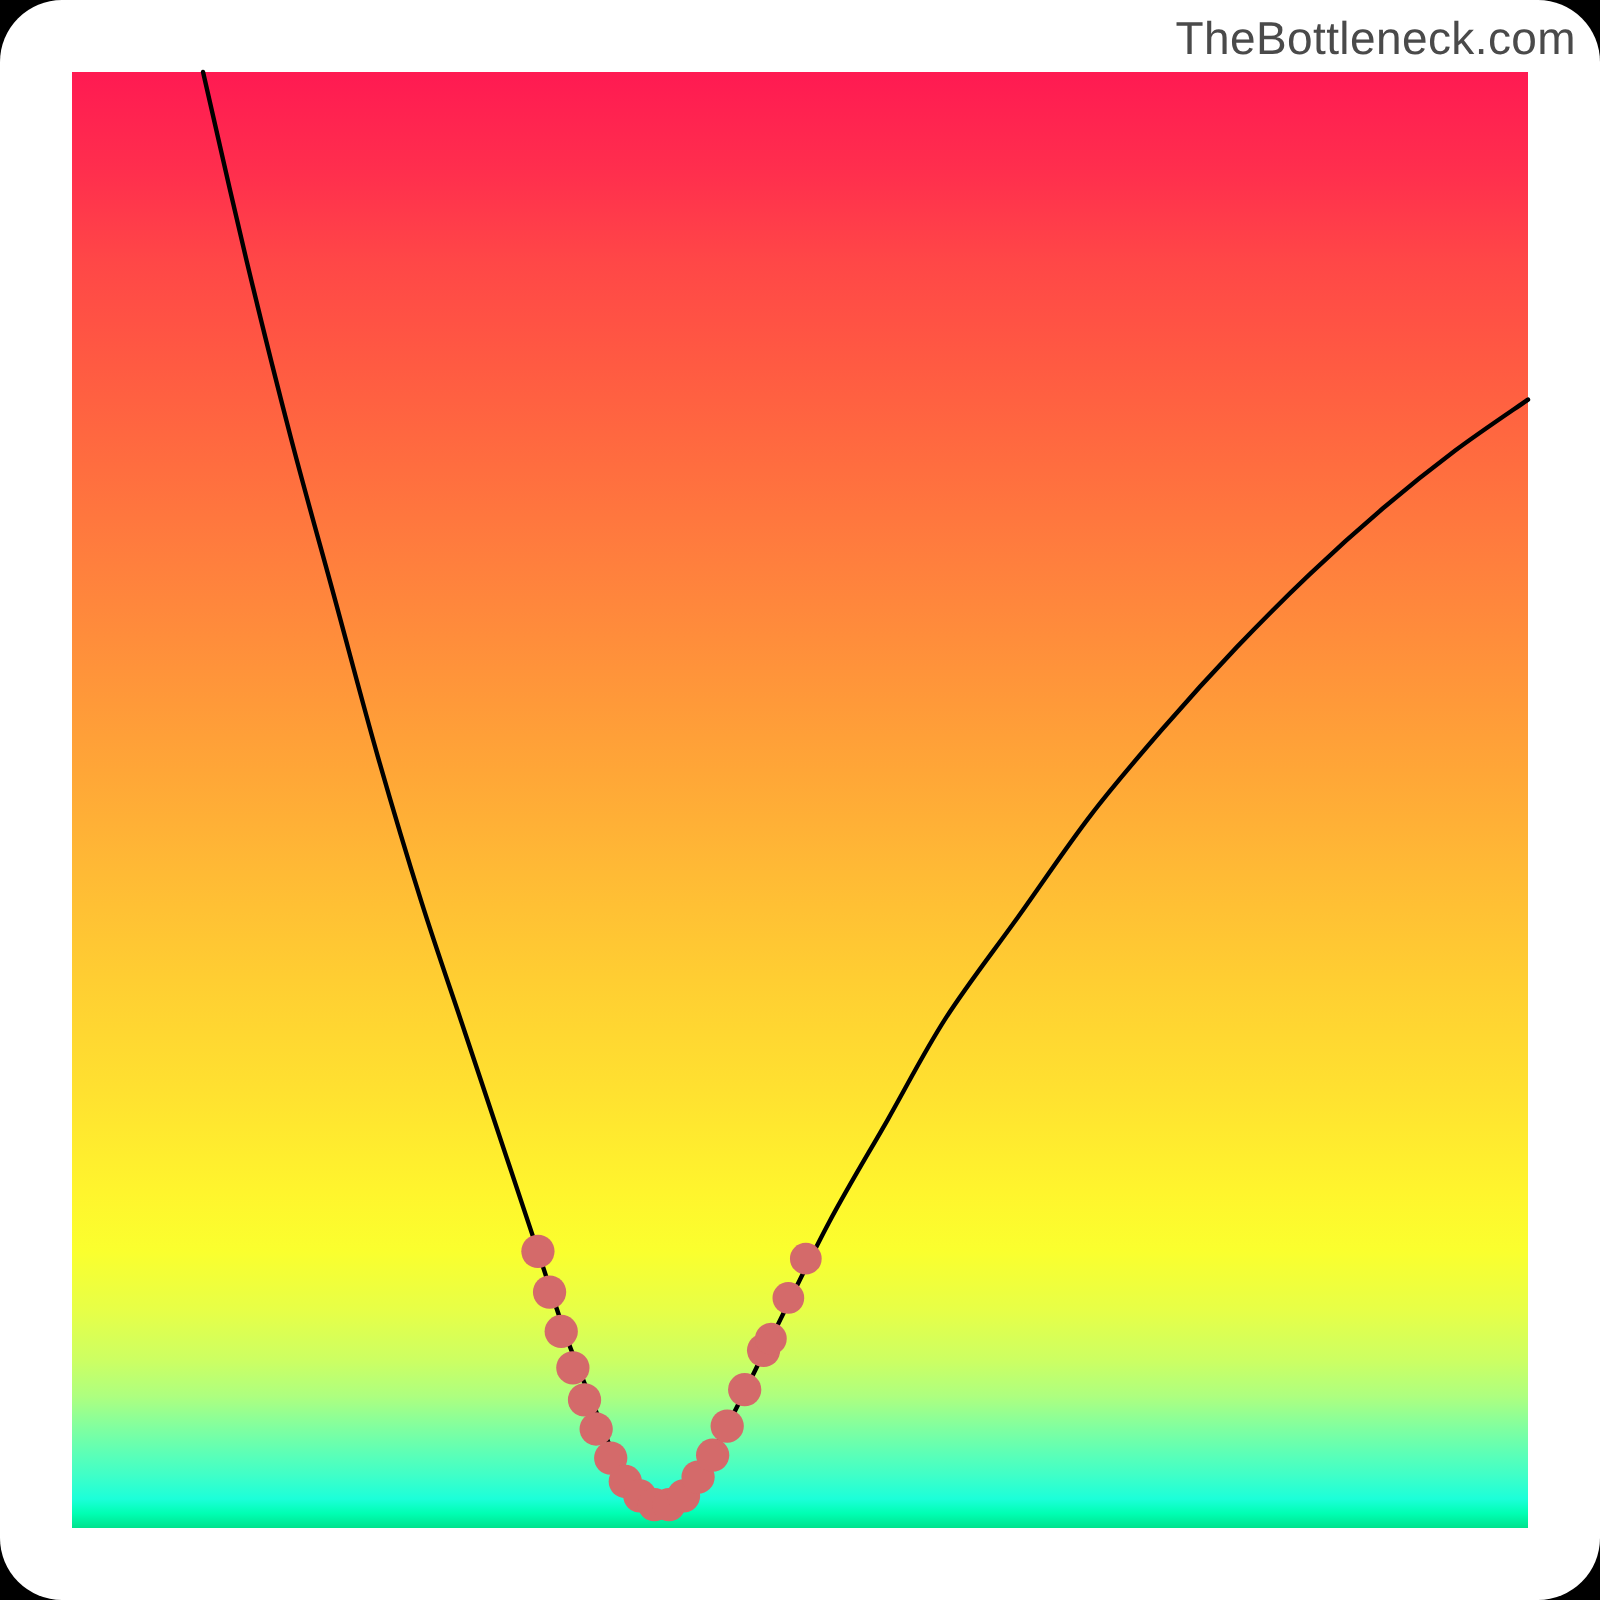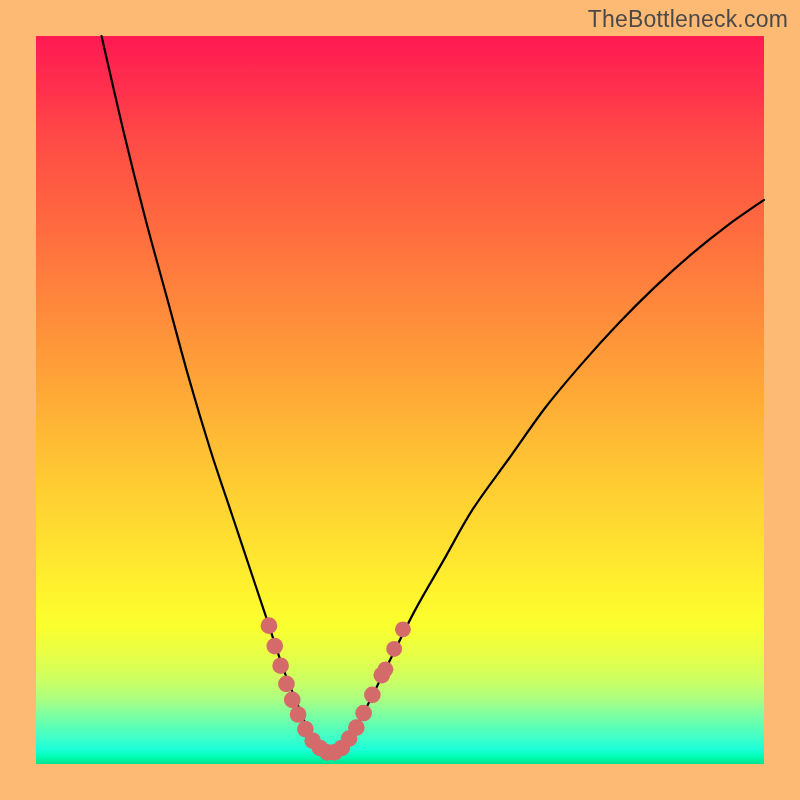--- a/index.html
+++ b/index.html
@@ -10,21 +10,22 @@
     background: #000;
     overflow: hidden;
     font-family: Arial, Helvetica, sans-serif;
   }
   .frame {
     position: absolute;
     top: 0;
     left: 0;
     width: 800px;
     height: 800px;
-    background: #fdba74;
+    background: #ffffff;
+    border-radius: 31px;
   }
   .plot {
     position: absolute;
     top: 36px;
     left: 36px;
     width: 728px;
     height: 728px;
   }
   .gradient {
     position: absolute;

